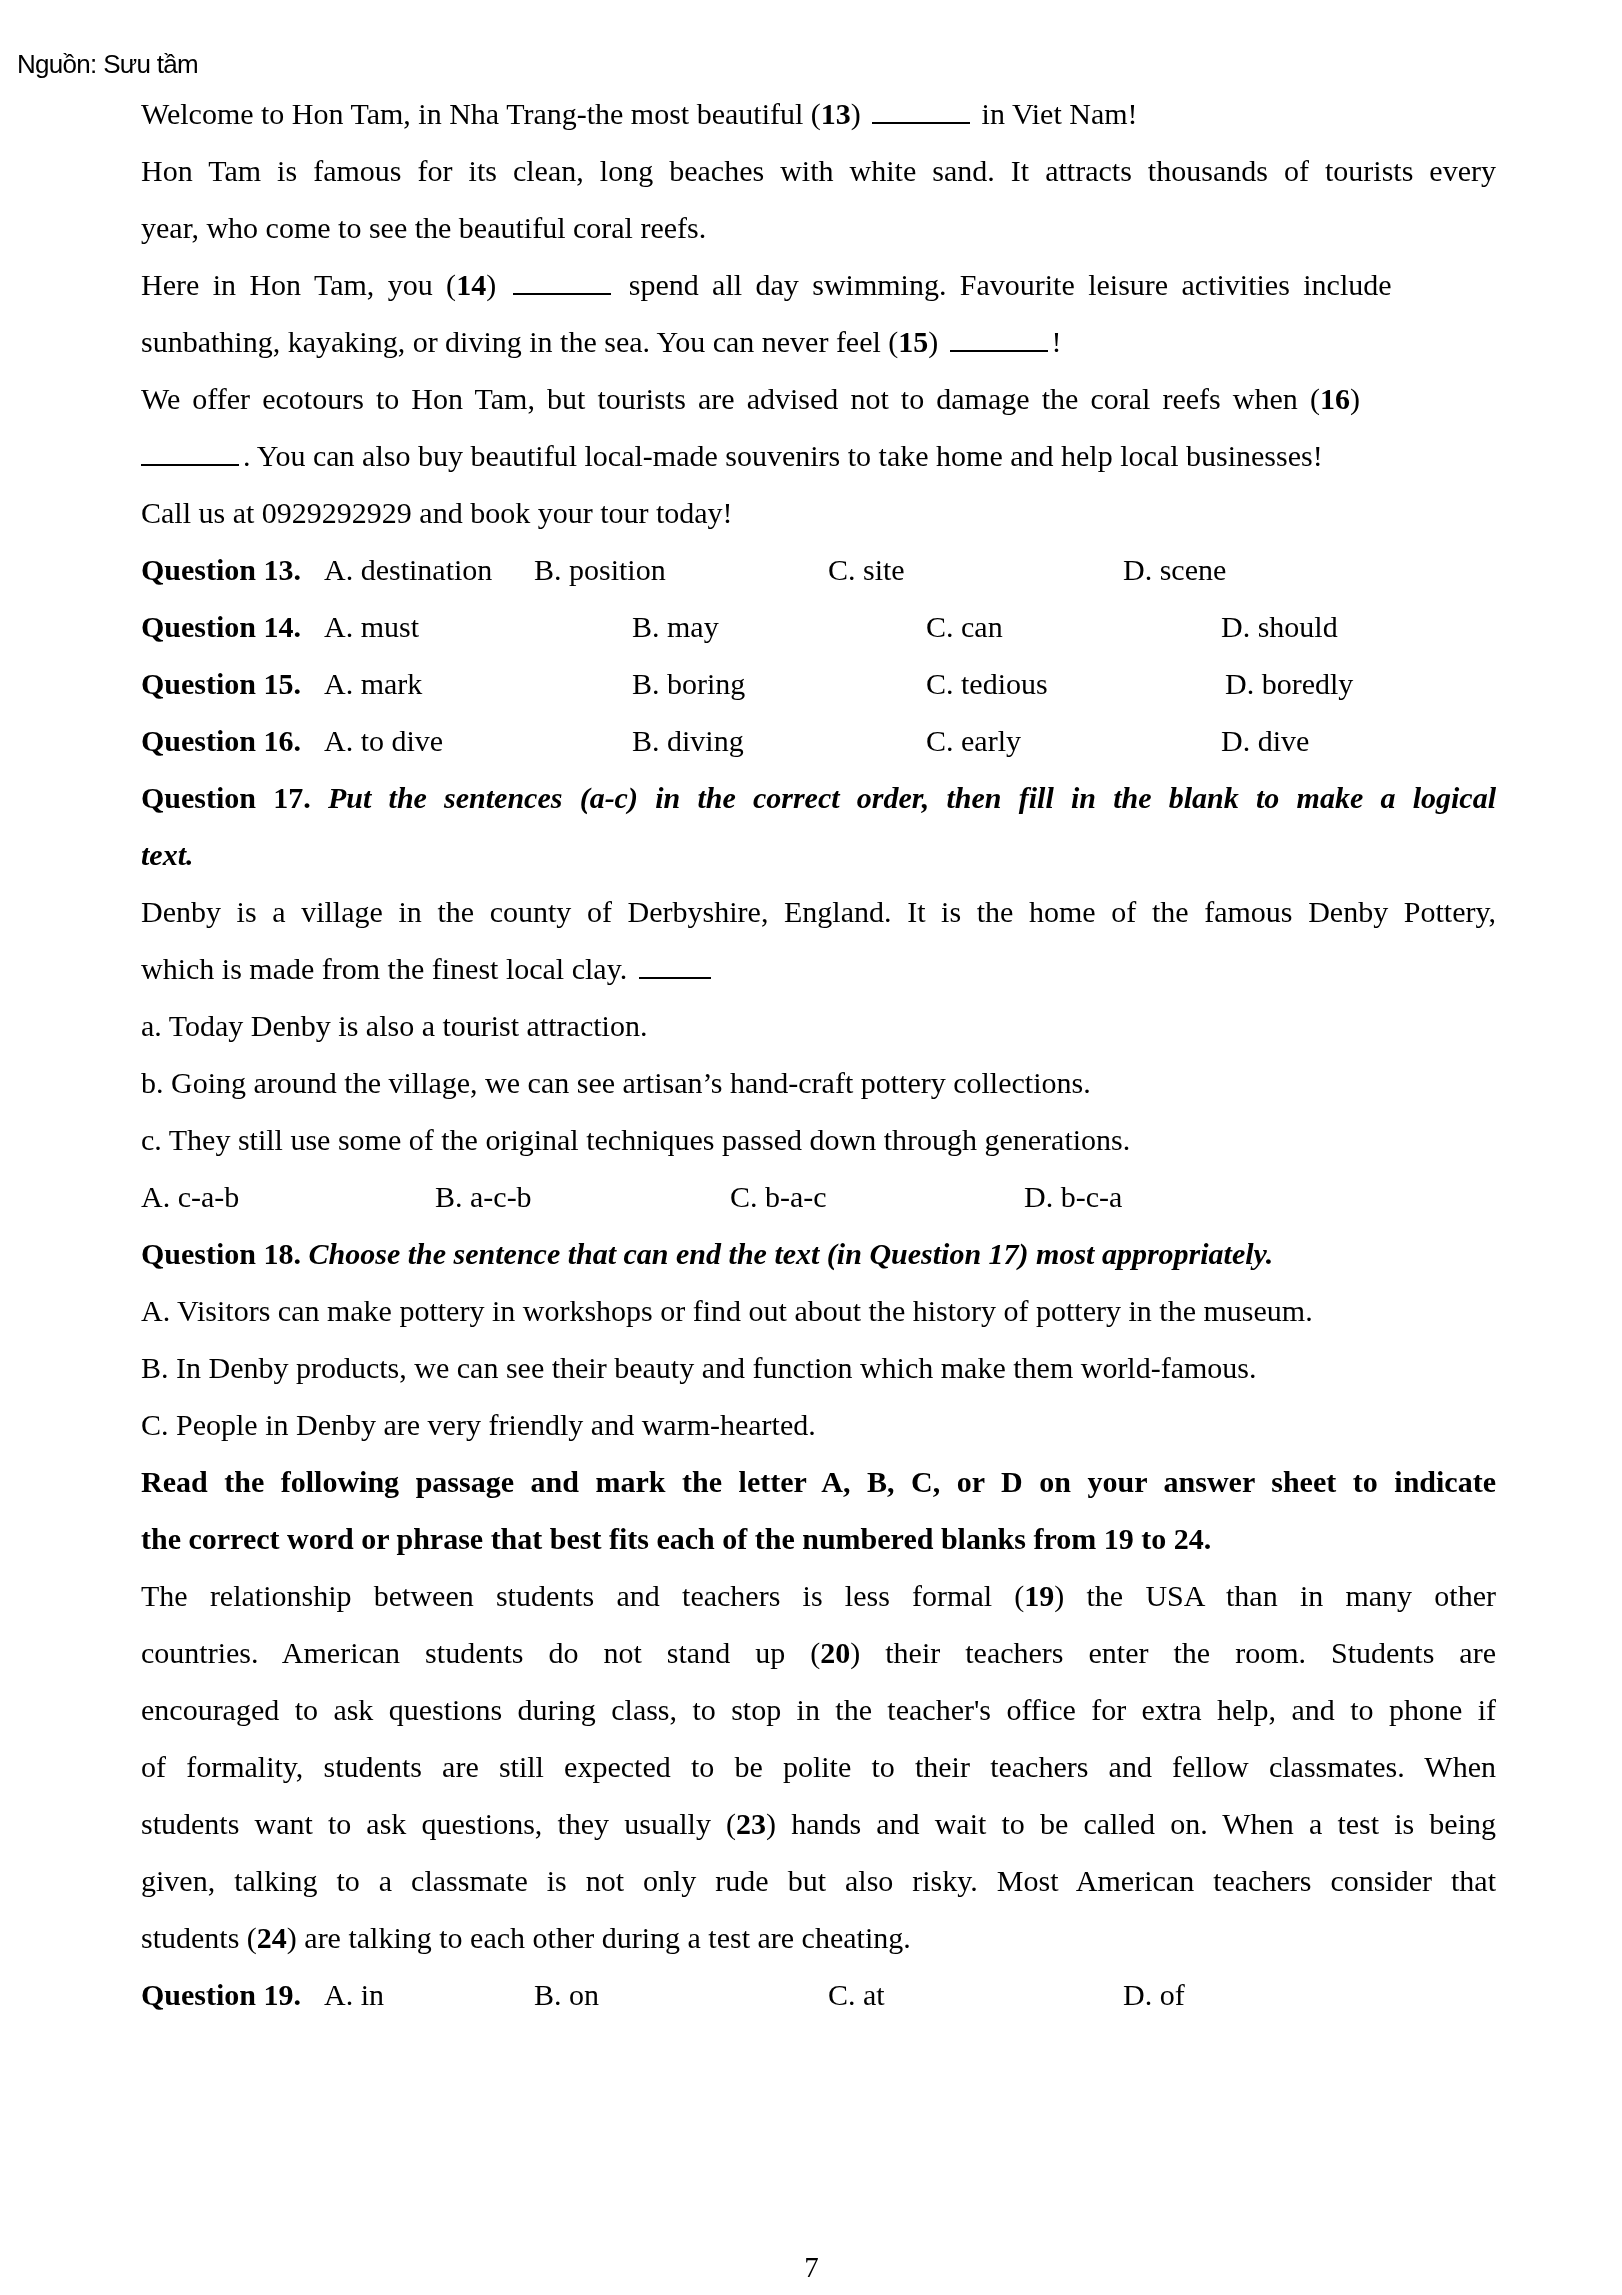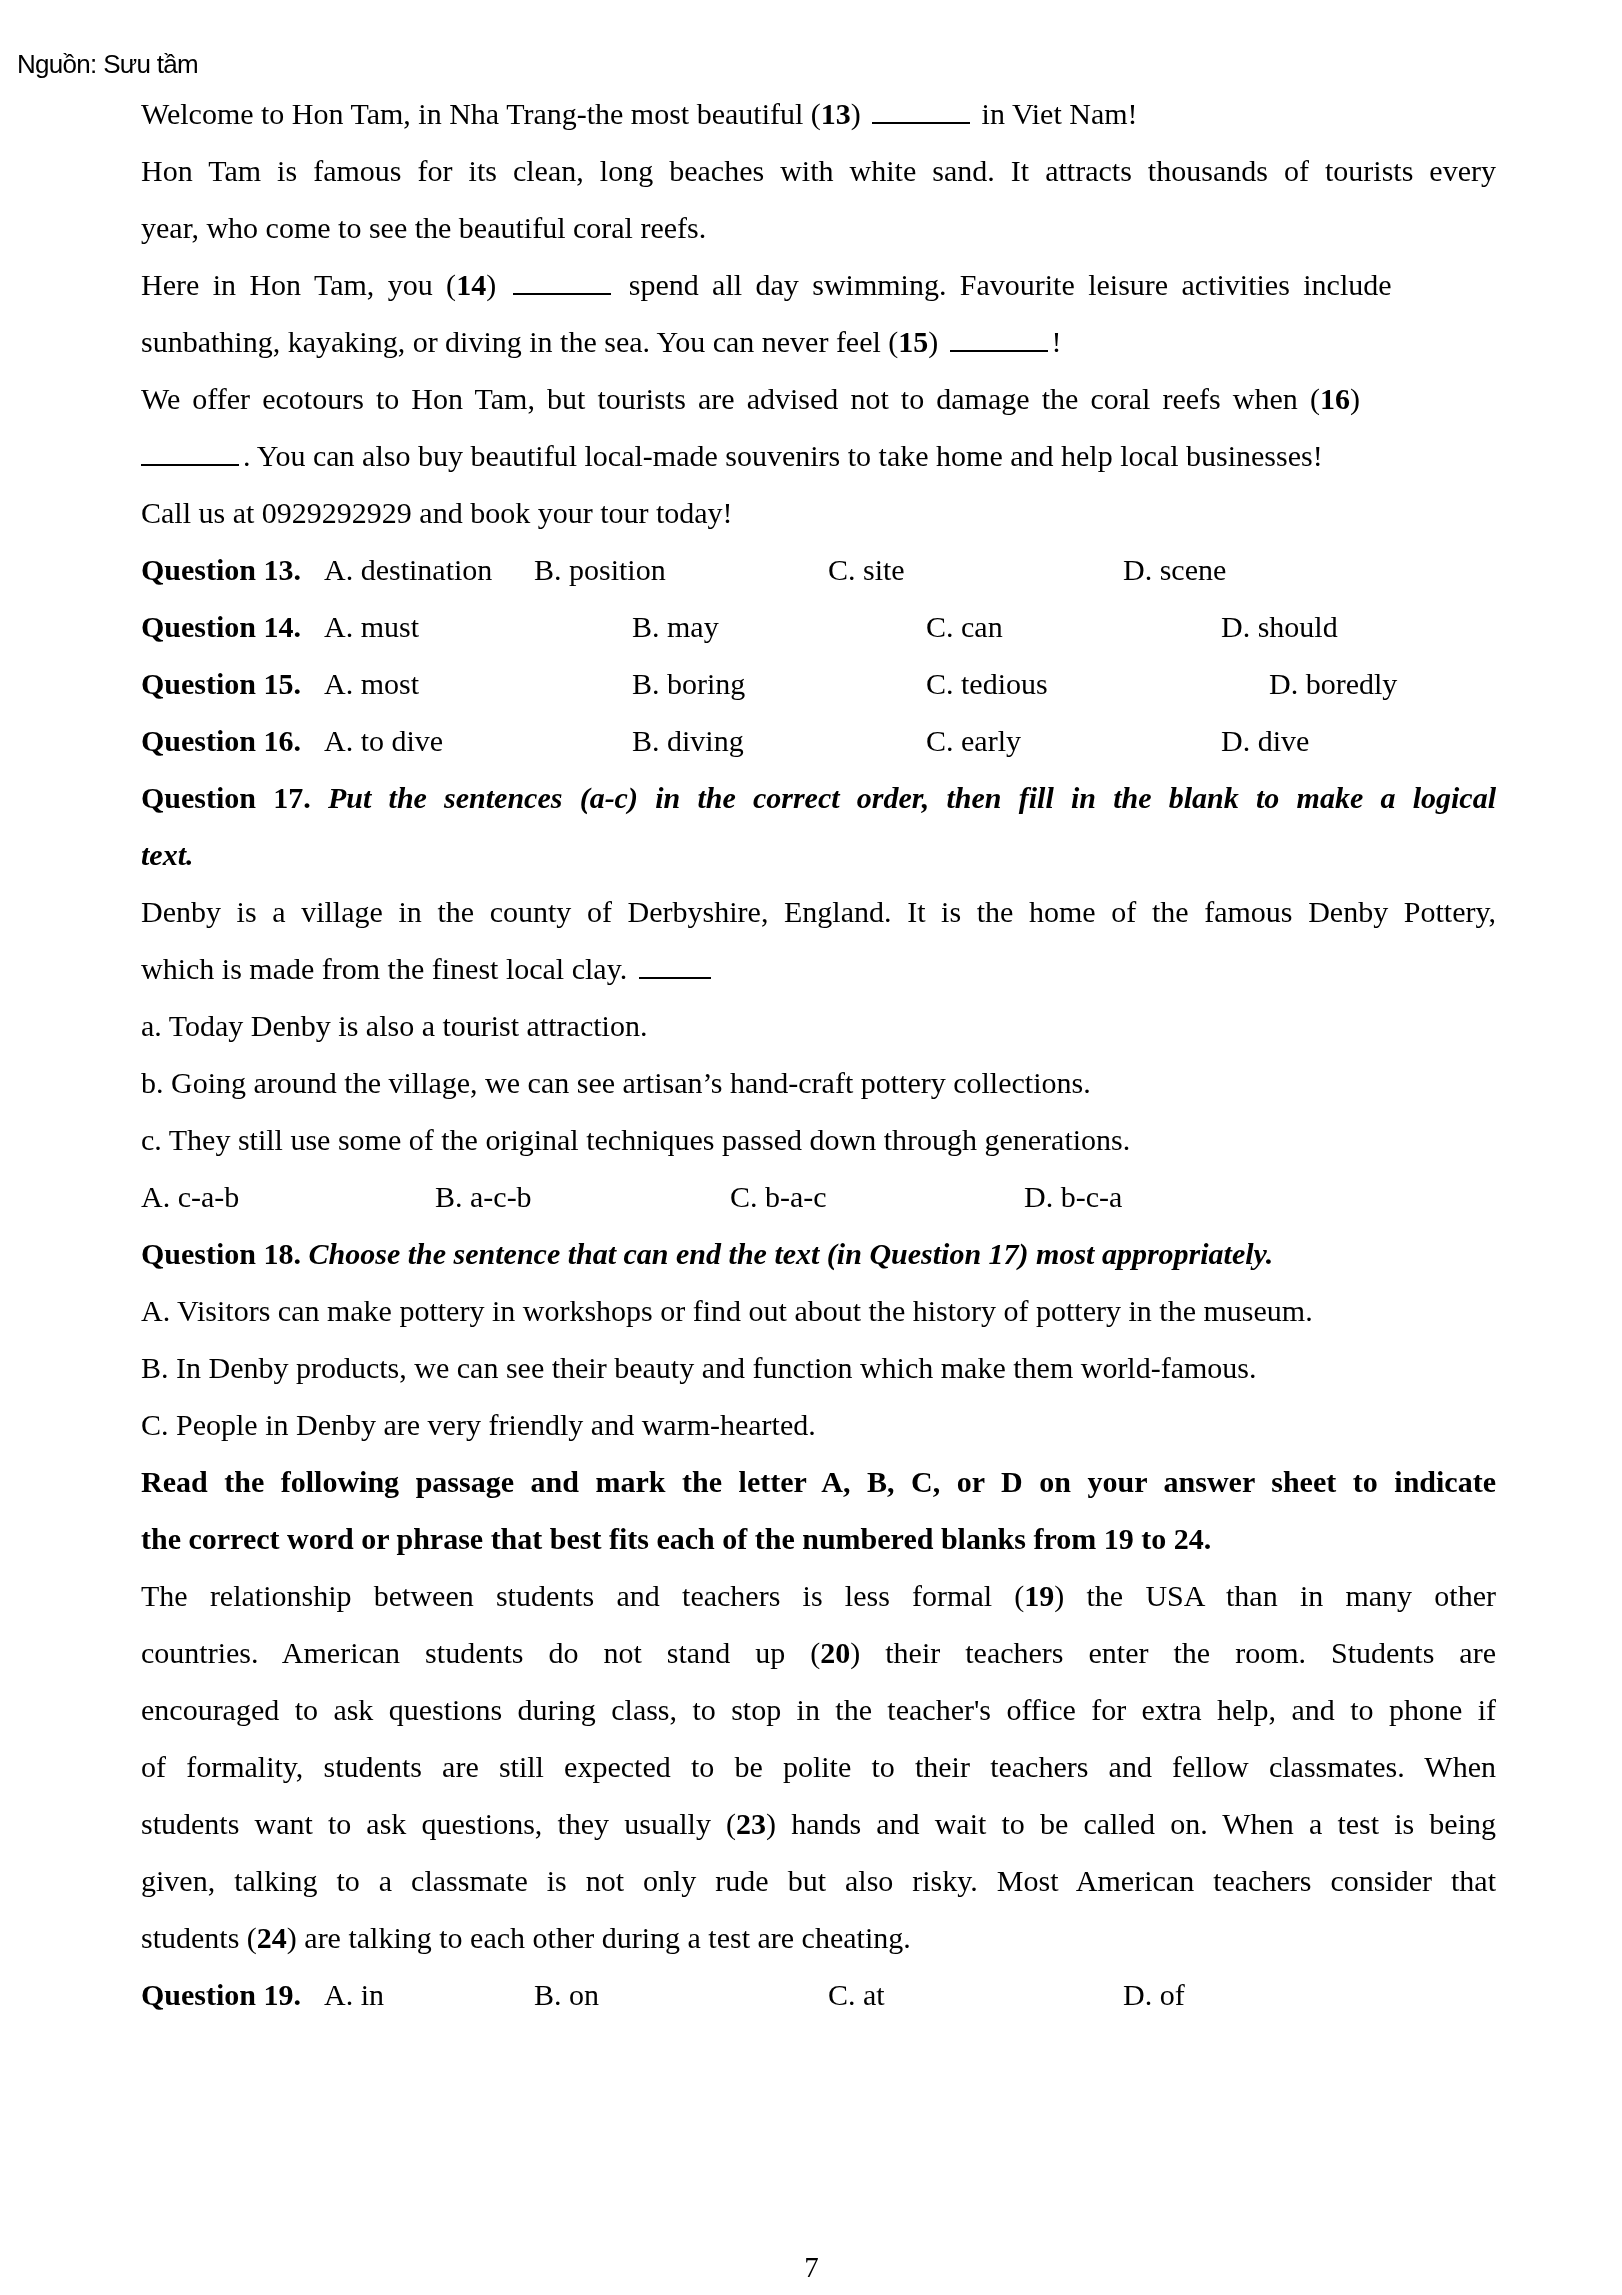--- a/index.html
+++ b/index.html
@@ -52,24 +52,24 @@
   </div>
   <div class="opts">
     <span class="b">Question 14.</span>
     <span class="opt" style="left:183px">A. must</span>
     <span class="opt" style="left:491px">B. may</span>
     <span class="opt" style="left:785px">C. can</span>
     <span class="opt" style="left:1080px">D. should</span>
   </div>
   <div class="opts">
     <span class="b">Question 15.</span>
-    <span class="opt" style="left:183px">A. most</span>
+    <span class="opt" style="left:183px">A. mark</span>
     <span class="opt" style="left:491px">B. boring</span>
     <span class="opt" style="left:785px">C. tedious</span>
-    <span class="opt" style="left:1128px">D. boredly</span>
+    <span class="opt" style="left:1084px">D. boredly</span>
   </div>
   <div class="opts">
     <span class="b">Question 16.</span>
     <span class="opt" style="left:183px">A. to dive</span>
     <span class="opt" style="left:491px">B. diving</span>
     <span class="opt" style="left:785px">C. early</span>
     <span class="opt" style="left:1080px">D. dive</span>
   </div>
 
   <div class="line justify"><span class="b">Question 17.</span> <span class="bi">Put the sentences (a-c) in the correct order, then fill in the blank to make a logical</span></div>

